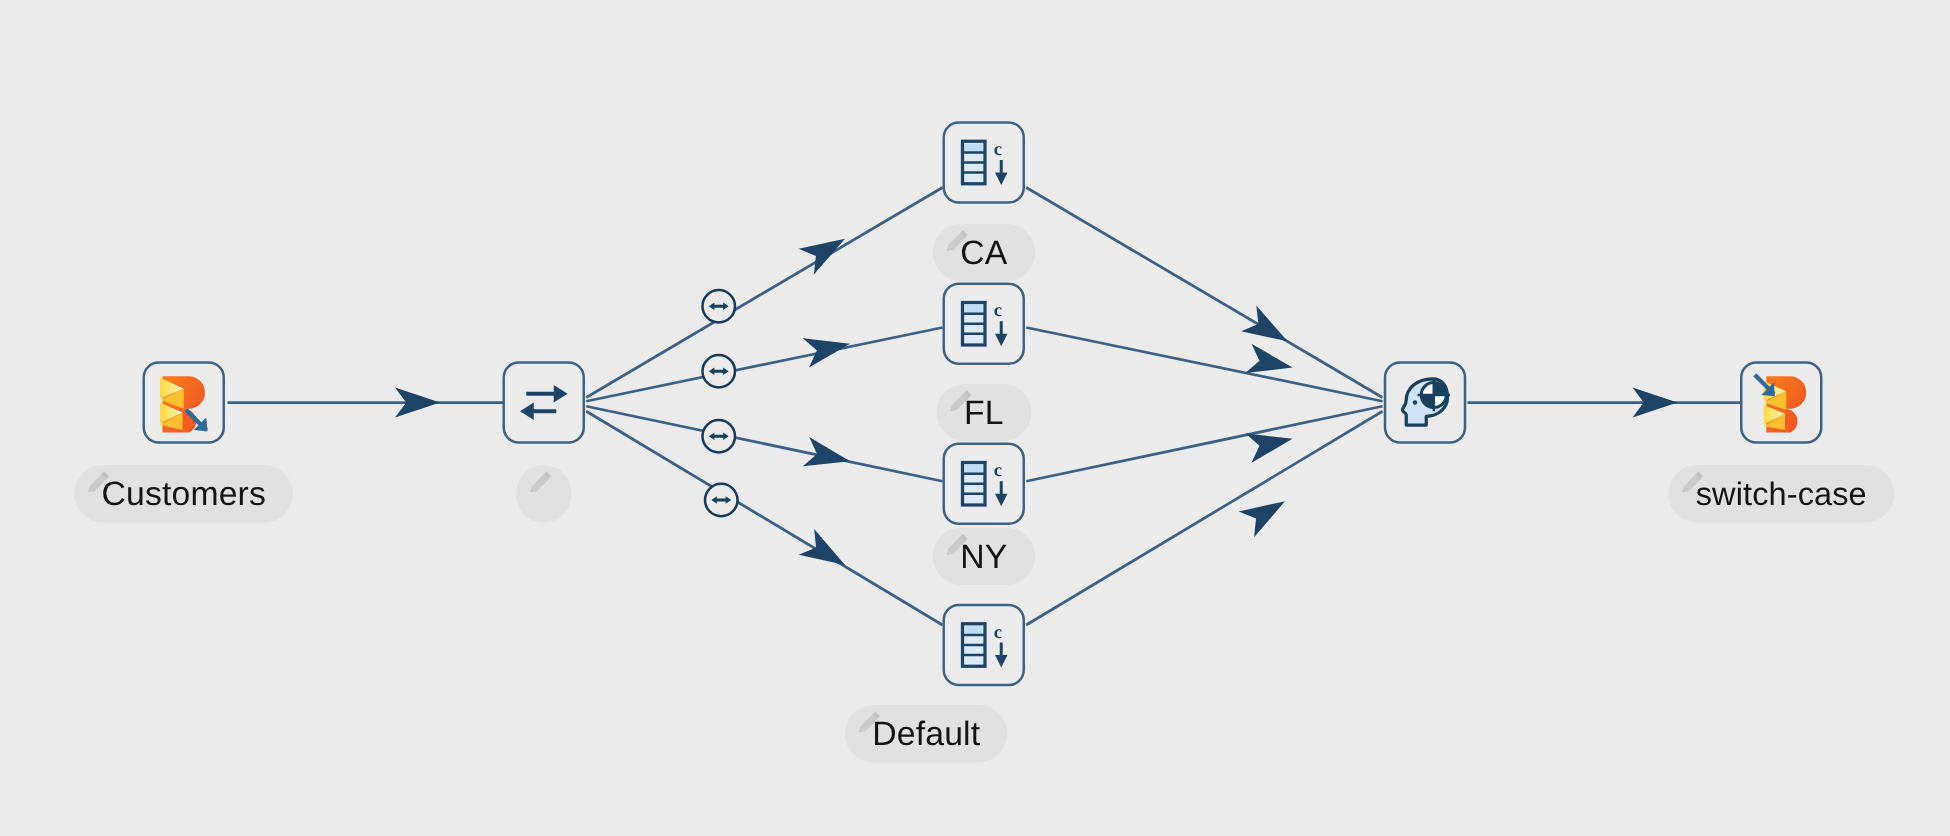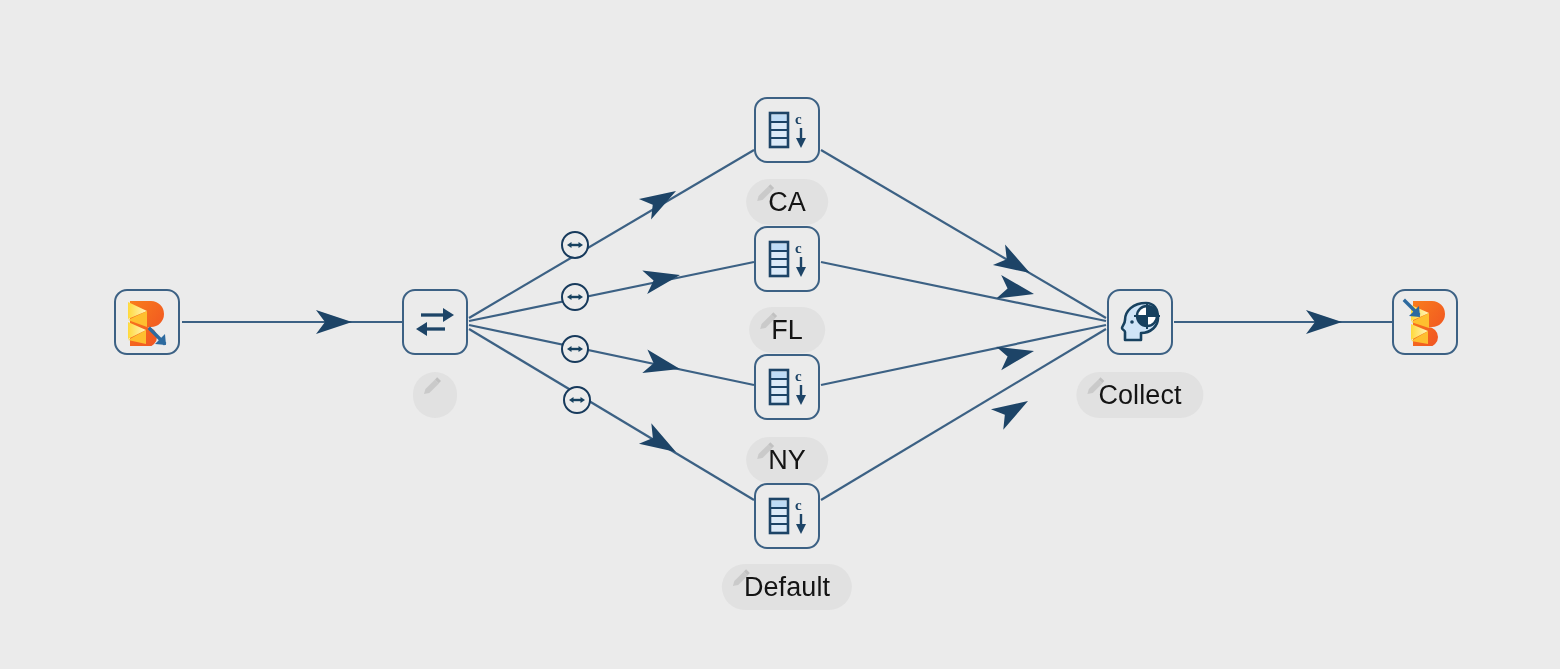--- a/index.html
+++ b/index.html
@@ -302,20 +302,27 @@
     </svg>
   </div>
   <div class="edge-badge" style="left:563px; top:386px;">
     <svg width="16" height="10" viewBox="0 0 16 10">
       <line x1="3" y1="5" x2="13" y2="5" stroke="#17415f" stroke-width="2.4"></line>
       <path d="M0 5 L4.5 2 L4.5 8 Z" fill="#17415f"></path>
       <path d="M16 5 L11.5 2 L11.5 8 Z" fill="#17415f"></path>
     </svg>
   </div>
 
+  <div class="label-pill" style="left:147px; top:372px;">
+    <svg class="pencil" viewBox="0 0 20 20">
+      <path d="M2 18 L3.4 13 L13 3.4 L17 7.4 L7.4 17 Z" fill="#b9b9b9"></path>
+      <path d="M13 3.4 L15.2 1.2 L19 5 L16.8 7.2 Z" fill="#a8a8a8"></path>
+    </svg>
+    <span class="label-text">Customers</span>
+  </div>
 
   <div class="label-pill" style="left:435px; top:372px;">
     <svg class="pencil" viewBox="0 0 20 20">
       <path d="M2 18 L3.4 13 L13 3.4 L17 7.4 L7.4 17 Z" fill="#b9b9b9"></path>
       <path d="M13 3.4 L15.2 1.2 L19 5 L16.8 7.2 Z" fill="#a8a8a8"></path>
     </svg>
   </div>
 
   <div class="label-pill" style="left:787px; top:179px;align-items:center;">
     <svg class="pencil" viewBox="0 0 20 20">
@@ -326,38 +333,38 @@
   </div>
 
   <div class="label-pill" style="left:787px; top:307px;justify-content:flex-end;">
     <svg class="pencil" viewBox="0 0 20 20">
       <path d="M2 18 L3.4 13 L13 3.4 L17 7.4 L7.4 17 Z" fill="#b9b9b9"></path>
       <path d="M13 3.4 L15.2 1.2 L19 5 L16.8 7.2 Z" fill="#a8a8a8"></path>
     </svg>
     <span class="label-text">FL</span>
   </div>
 
-  <div class="label-pill" style="left:787px; top:437px;text-align:center;">
+  <div class="label-pill" style="left:787px; top:422px;text-align:center;">
     <svg class="pencil" viewBox="0 0 20 20">
       <path d="M2 18 L3.4 13 L13 3.4 L17 7.4 L7.4 17 Z" fill="#b9b9b9"></path>
       <path d="M13 3.4 L15.2 1.2 L19 5 L16.8 7.2 Z" fill="#a8a8a8"></path>
     </svg>
     <span class="label-text">NY</span>
   </div>
 
-  <div class="label-pill" style="left:787px; top:564px;justify-content:center;">
+  <div class="label-pill" style="left:741px; top:564px;justify-content:center;">
     <svg class="pencil" viewBox="0 0 20 20">
       <path d="M2 18 L3.4 13 L13 3.4 L17 7.4 L7.4 17 Z" fill="#b9b9b9"></path>
       <path d="M13 3.4 L15.2 1.2 L19 5 L16.8 7.2 Z" fill="#a8a8a8"></path>
     </svg>
     <span class="label-text">Default</span>
   </div>
 
-  <div class="label-pill" style="left:1140px; top:372px;">
-    <svg class="pencil" viewBox="0 0 20 20">
-      <path d="M2 18 L3.4 13 L13 3.4 L17 7.4 L7.4 17 Z" fill="#b9b9b9"></path>
-      <path d="M13 3.4 L15.2 1.2 L19 5 L16.8 7.2 Z" fill="#a8a8a8"></path>
-    </svg>
-    <span class="label-text">Collect</span>
-  </div>
-
+
+  <div class="label-pill" style="left:1425px; top:372px;">
+    <svg class="pencil" viewBox="0 0 20 20">
+      <path d="M2 18 L3.4 13 L13 3.4 L17 7.4 L7.4 17 Z" fill="#b9b9b9"></path>
+      <path d="M13 3.4 L15.2 1.2 L19 5 L16.8 7.2 Z" fill="#a8a8a8"></path>
+    </svg>
+    <span class="label-text small">switch-case</span>
+  </div>
 
 </div>
 
 </body></html>

